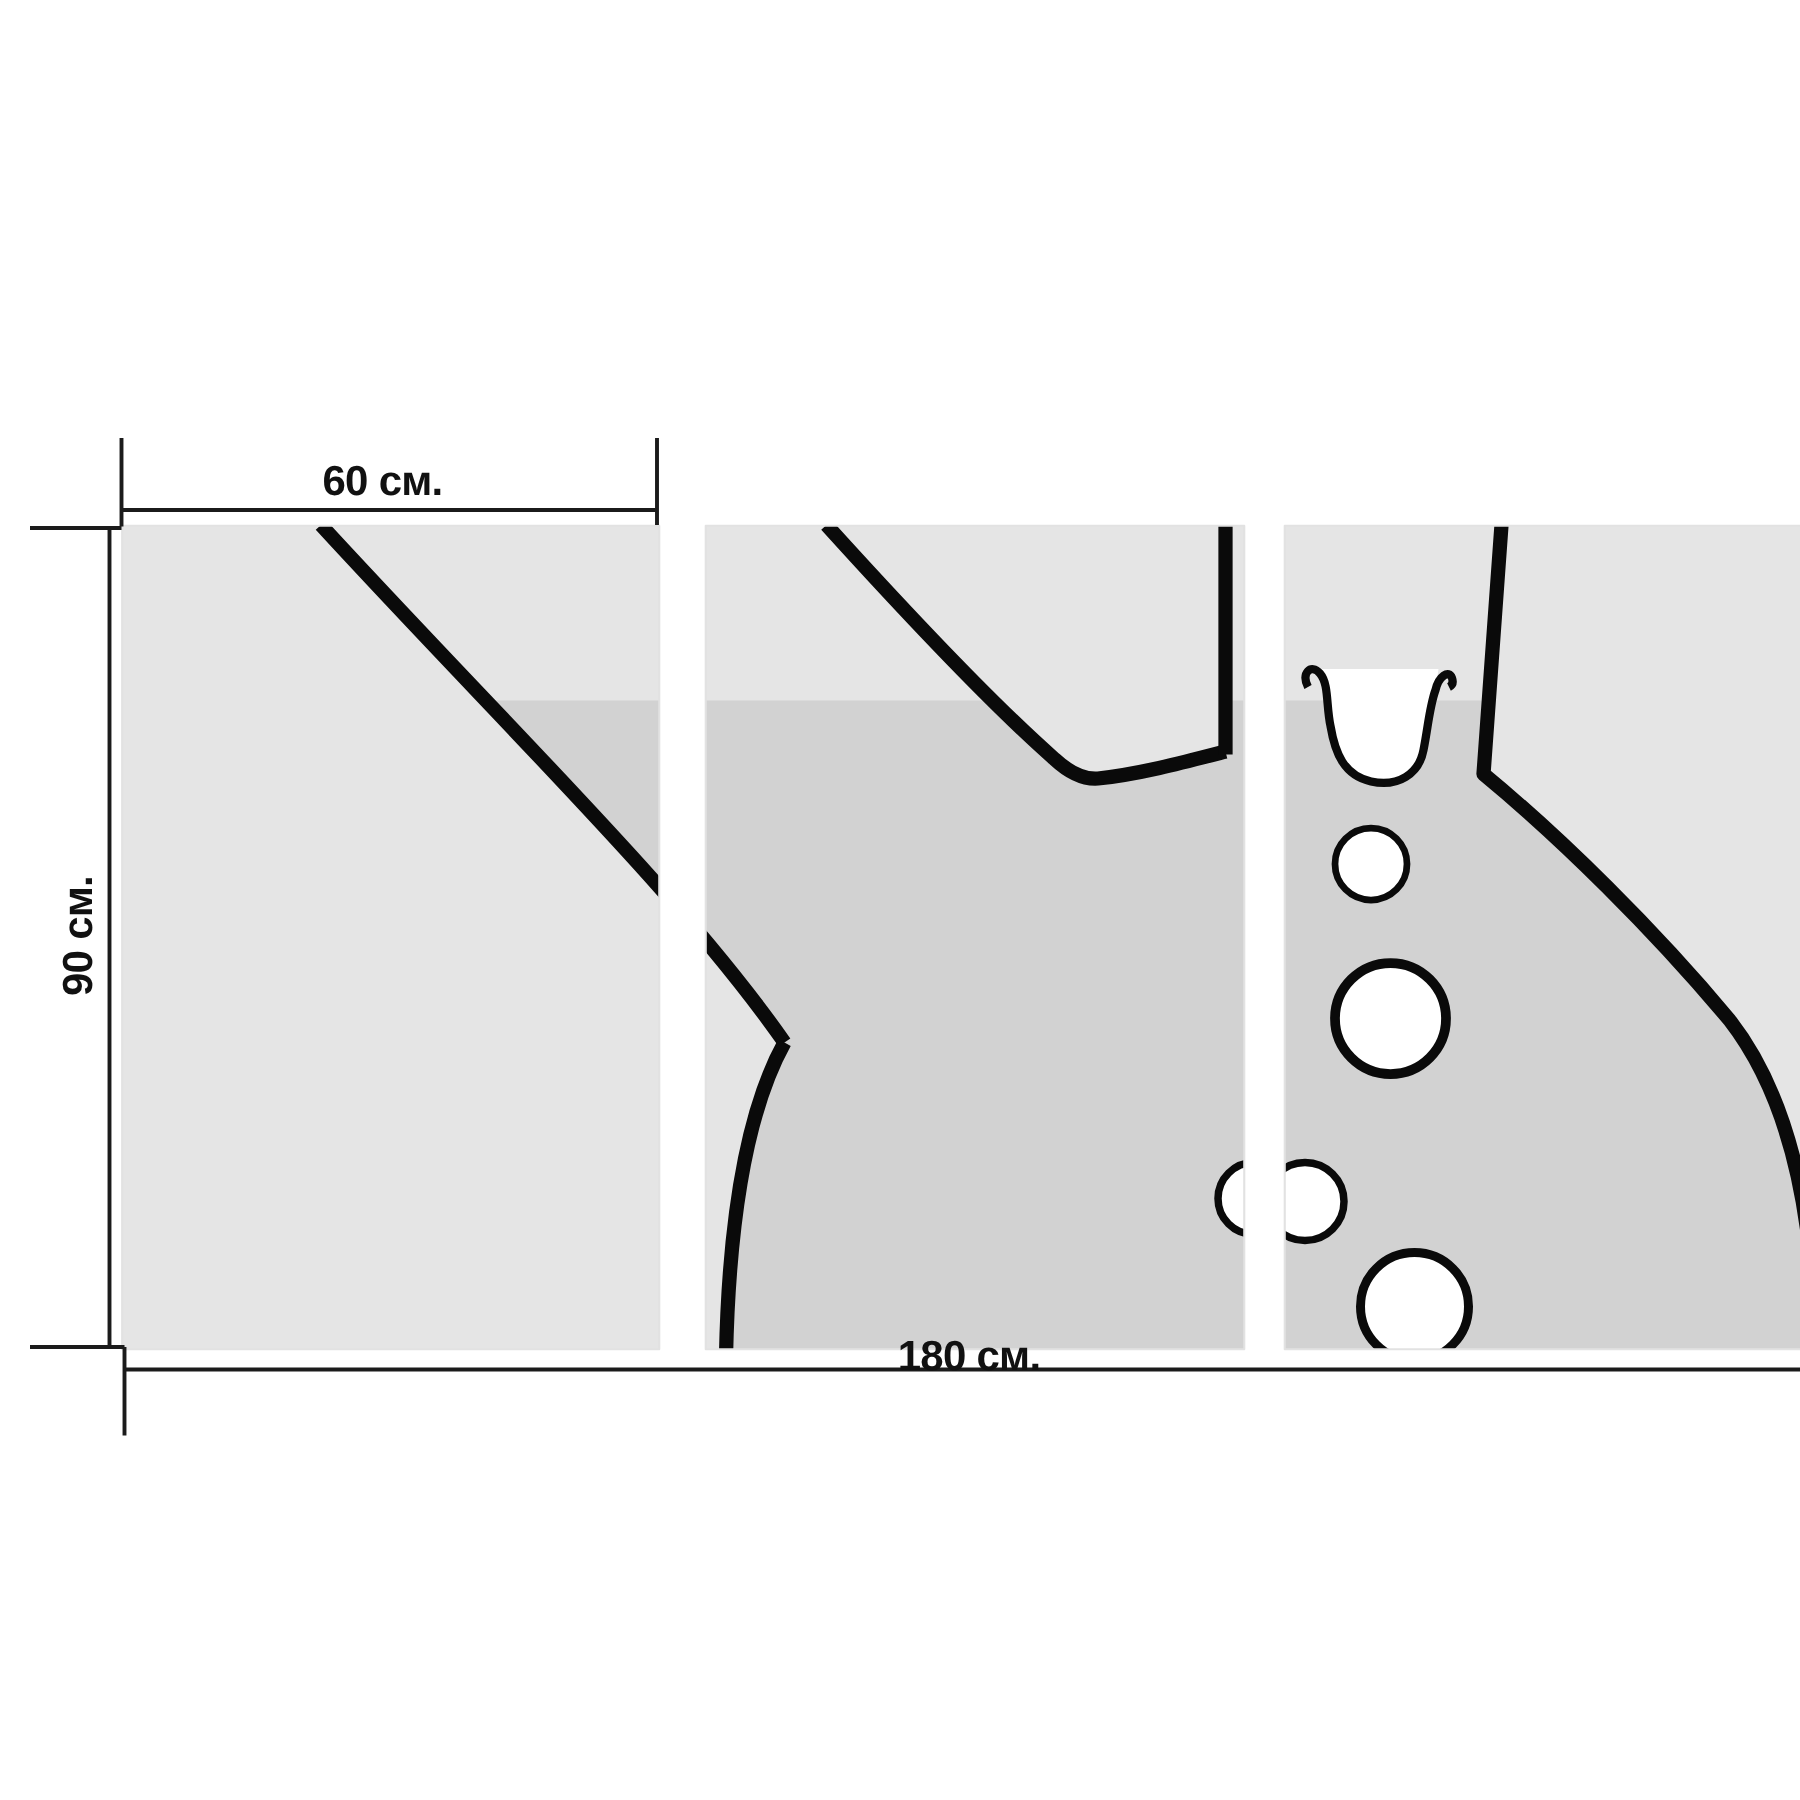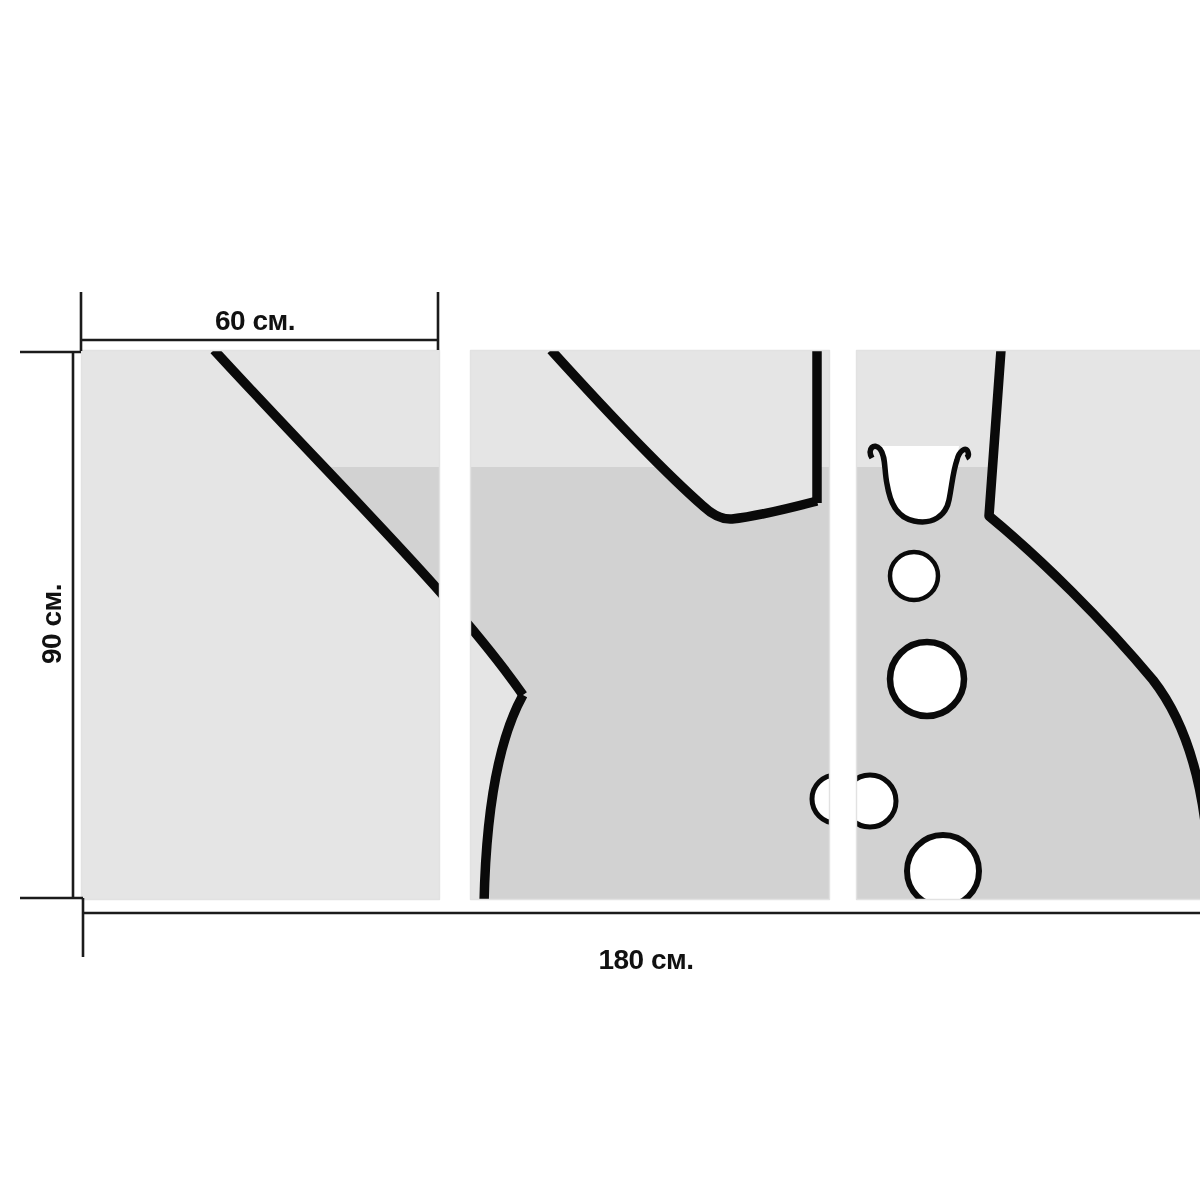--- a/index.html
+++ b/index.html
@@ -73,14 +73,14 @@
         <path d="M63,292 L63,351 M420,292 L420,350 M63,340 L420,340" fill="none" stroke="#1b1b1b" stroke-width="2.6" stroke-linecap="butt" stroke-linejoin="round"></path>
         <path d="M55,352 L55,898 M2,352 L63,352 M2,898 L65,898" fill="none" stroke="#1b1b1b" stroke-width="2.6" stroke-linecap="butt" stroke-linejoin="round"></path>
         <path d="M65,898 L65,957 M1196,898 L1196,958 M65,913 L1196,913" fill="none" stroke="#1b1b1b" stroke-width="2.6" stroke-linecap="butt" stroke-linejoin="round"></path>
       </g>
   </svg>
 
   <div class="dim-label" id="label-60" style="left: 237px; top: 321px;">60 см.</div>
 
   <div class="dim-label rot" id="label-90" style="left: 34px; top: 624px;">90 см.</div>
 
-  <div class="dim-label" id="label-180" style="left: 628px; top: 960px; text-align: center;">180 см.</div>
+  <div class="dim-label" id="label-180" style="left: 628px; top: 904px; text-align: center;">180 см.</div>
 </div>
 
 </body></html>

